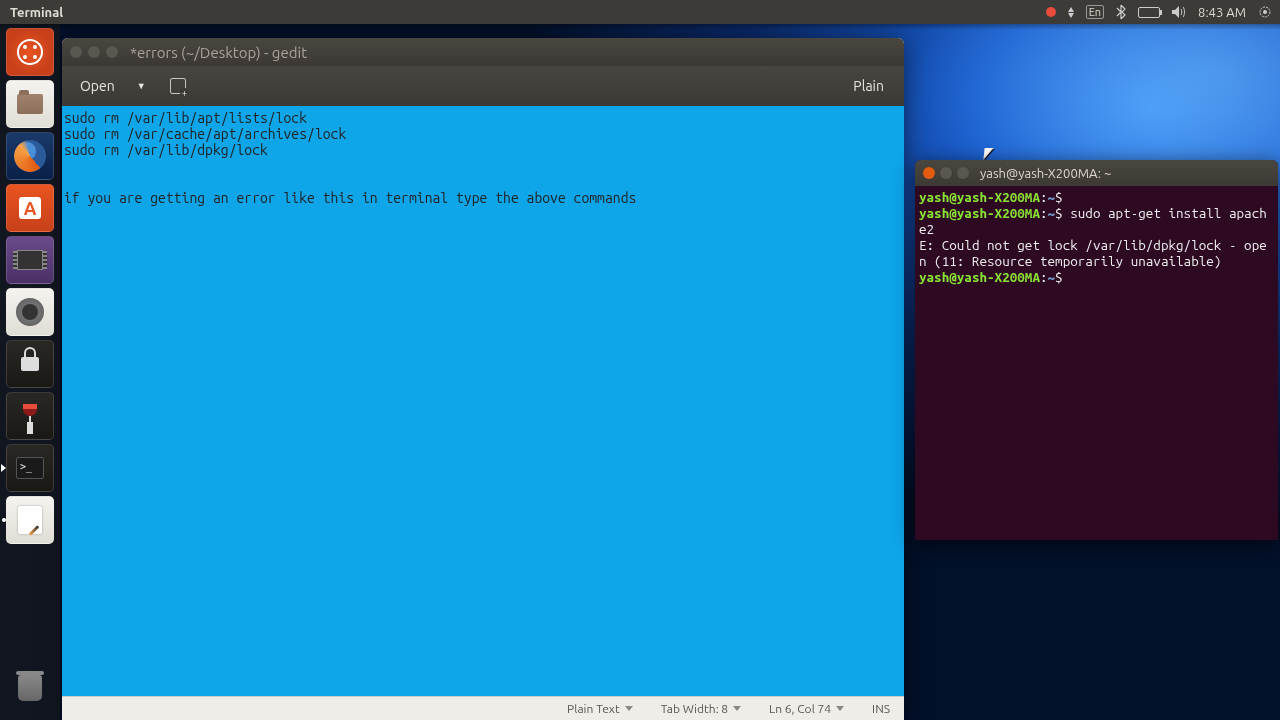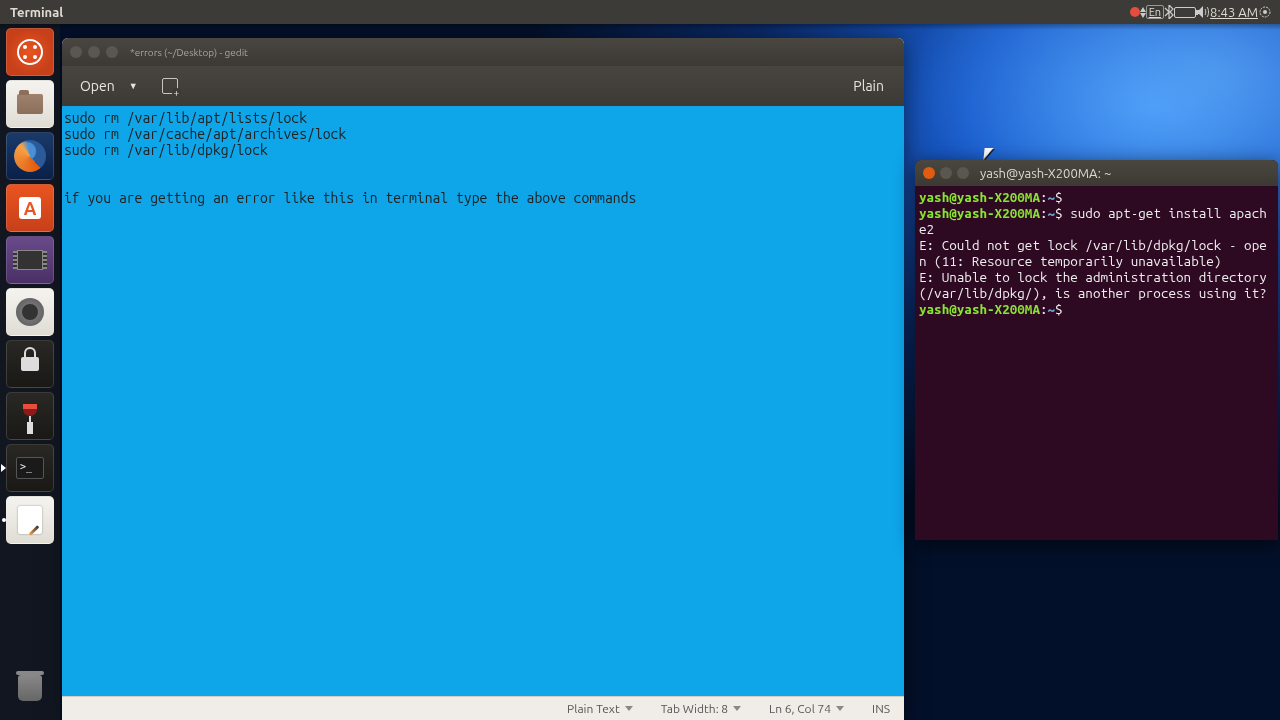--- a/index.html
+++ b/index.html
@@ -4,21 +4,21 @@
 <style>
 * { margin:0; padding:0; box-sizing:border-box; }
 body { width:1280px; height:720px; overflow:hidden; font-family:"Ubuntu",sans-serif; background:#0a1a3a; position:relative; }
 .desktop-bg { position:absolute; inset:0; background:radial-gradient(ellipse 900px 600px at 90% 15%, #3a8ff5 0%, #1a5fd0 20%, #0a2a6a 45%, #03102a 70%); }
 .desktop-bg::before { content:""; position:absolute; inset:0; background:radial-gradient(ellipse 500px 300px at 95% 10%, rgba(130,200,255,.4), transparent 60%); }
 
 
 .top-panel { position:absolute; top:0; left:0; right:0; height:24px; background:#3c3b37; color:#dfdbd2; display:flex; align-items:center; font-size:13px; z-index:100; }
 .top-panel .app-menu { padding:0 10px; font-weight:bold; }
 .top-panel .shadow { position:absolute; top:24px; left:0; right:0; height:6px; background:linear-gradient(rgba(0,0,0,.3),transparent); pointer-events:none; }
-.top-panel .right { margin-left:auto; display:flex; align-items:center; gap:0; padding-right:8px;text-decoration:underline; }
+.top-panel .right { margin-left:auto; display:flex; align-items:center; gap:12px; padding-right:8px; }
 .indicator { display:flex; align-items:center; }
 .rec-dot { width:10px; height:10px; border-radius:50%; background:#e74c3c; }
 .lang-box { border:1px solid #999; border-radius:2px; padding:0 2px; font-size:11px; }
 .batt { width:22px; height:11px; border:1px solid #ccc; border-radius:2px; position:relative; }
 .batt::after { content:""; position:absolute; right:-3px; top:2px; width:2px; height:5px; background:#ccc; }
 .tri-up, .tri-dn { width:0; height:0; border-left:3px solid transparent; border-right:3px solid transparent; }
 .tri-up { border-bottom:5px solid #ccc; }
 .tri-dn { border-top:5px solid #ccc; margin-top:1px; }
 
 
@@ -53,23 +53,23 @@
 .launcher .spacer { flex:1; }
 .trash-ic { width:24px; height:26px; background:linear-gradient(#888,#666); border-radius:3px 3px 5px 5px; position:relative; }
 .trash-ic::before { content:""; position:absolute; top:-4px; left:-2px; right:-2px; height:4px; background:#888; border-radius:2px; }
 .active-left { position:absolute; left:-6px; top:50%; transform:translateY(-50%); width:0; height:0; border-top:4px solid transparent; border-bottom:4px solid transparent; border-left:5px solid #fff; }
 .pip { position:absolute; left:-5px; top:50%; transform:translateY(-50%); width:4px; height:4px; background:#fff; border-radius:50%; }
 
 
 .gedit { position:absolute; left:62px; top:38px; width:842px; height:682px; background:#f7f7f7; border-radius:6px 6px 0 0; box-shadow:0 4px 24px rgba(0,0,0,.5); display:flex; flex-direction:column; overflow:hidden; z-index:30; }
 .gedit .titlebar { height:28px; background:linear-gradient(#4a4640,#3c3833); display:flex; align-items:center; padding:0 8px; gap:6px; }
 .wbtn { width:12px; height:12px; border-radius:50%; background:#5a5650; }
-.ttl { color:#a8a49c; font-size:10px; margin-left:6px; }
+.ttl { color:#a8a49c; font-size:15px; margin-left:6px; }
 .gedit .toolbar { height:40px; background:linear-gradient(#474540,#3d3a35); display:flex; align-items:center; padding:0 10px; color:#e8e5e0; font-size:14px; }
-.open-btn { display:flex; align-items:center; gap:14px; padding:4px 8px; }
+.open-btn { display:flex; align-items:center; gap:22px; padding:4px 8px; }
 .new-tab-ic { width:16px; height:16px; border:1px solid #c8c5bf; border-radius:2px; position:relative; }
 .new-tab-ic::after { content:"+"; position:absolute; right:-4px; bottom:-4px; font-size:10px; background:#3d3a35; border-radius:50%; width:9px; height:9px; line-height:9px; text-align:center; }
 .save-btn { margin-left:auto; padding:4px 10px; }
 .gedit .editor { flex:1; background:#0ea5e9; font-family:"Ubuntu Mono","DejaVu Sans Mono",monospace; font-size:14px; color:#222; padding:4px 2px; white-space:pre; line-height:16px; overflow:hidden; }
 .gedit .statusbar { height:24px; background:#f0ede8; border-top:1px solid #d0cdc6; display:flex; align-items:center; justify-content:flex-end; gap:28px; padding:0 14px; font-size:12px; color:#555; }
 .drop { display:flex; align-items:center; gap:5px; }
 .drop::after { content:""; width:0; height:0; border-left:4px solid transparent; border-right:4px solid transparent; border-top:5px solid #888; }
 
 
 .terminal { position:absolute; right:2px; top:160px; width:363px; height:380px; background:#2d0922; border-radius:6px 6px 0 0; box-shadow:0 4px 20px rgba(0,0,0,.6); z-index:40; display:flex; flex-direction:column; overflow:hidden; }
@@ -200,18 +200,17 @@
   <div class="titlebar">
     <span class="wbtn close"></span>
     <span class="wbtn"></span>
     <span class="wbtn"></span>
     <span class="ttl2">yash@yash-X200MA: ~</span>
   </div>
   <div class="body" id="term-body">
       <div><span class="prompt-user">yash@yash-X200MA</span><span class="prompt-colon">:</span><span class="prompt-path">~</span><span class="prompt-colon">$</span> <span style="color:#eee"></span></div>
       <div><span class="prompt-user">yash@yash-X200MA</span><span class="prompt-colon">:</span><span class="prompt-path">~</span><span class="prompt-colon">$</span> <span style="color:#eee">sudo apt-get install apache2</span></div>
       <div>E: Could not get lock /var/lib/dpkg/lock - open (11: Resource temporarily unavailable)</div>
-      <div>E: Unable to lock the administration directory (/var/lib/dpkg/), is another process using it?</div>
       <div><span class="prompt-user">yash@yash-X200MA</span><span class="prompt-colon">:</span><span class="prompt-path">~</span><span class="prompt-colon">$</span> <span style="color:#eee"></span></div>
     </div>
 </div>
 
 <div class="cursor" style="left:984px; top:148px"></div>
 
 </body></html>

